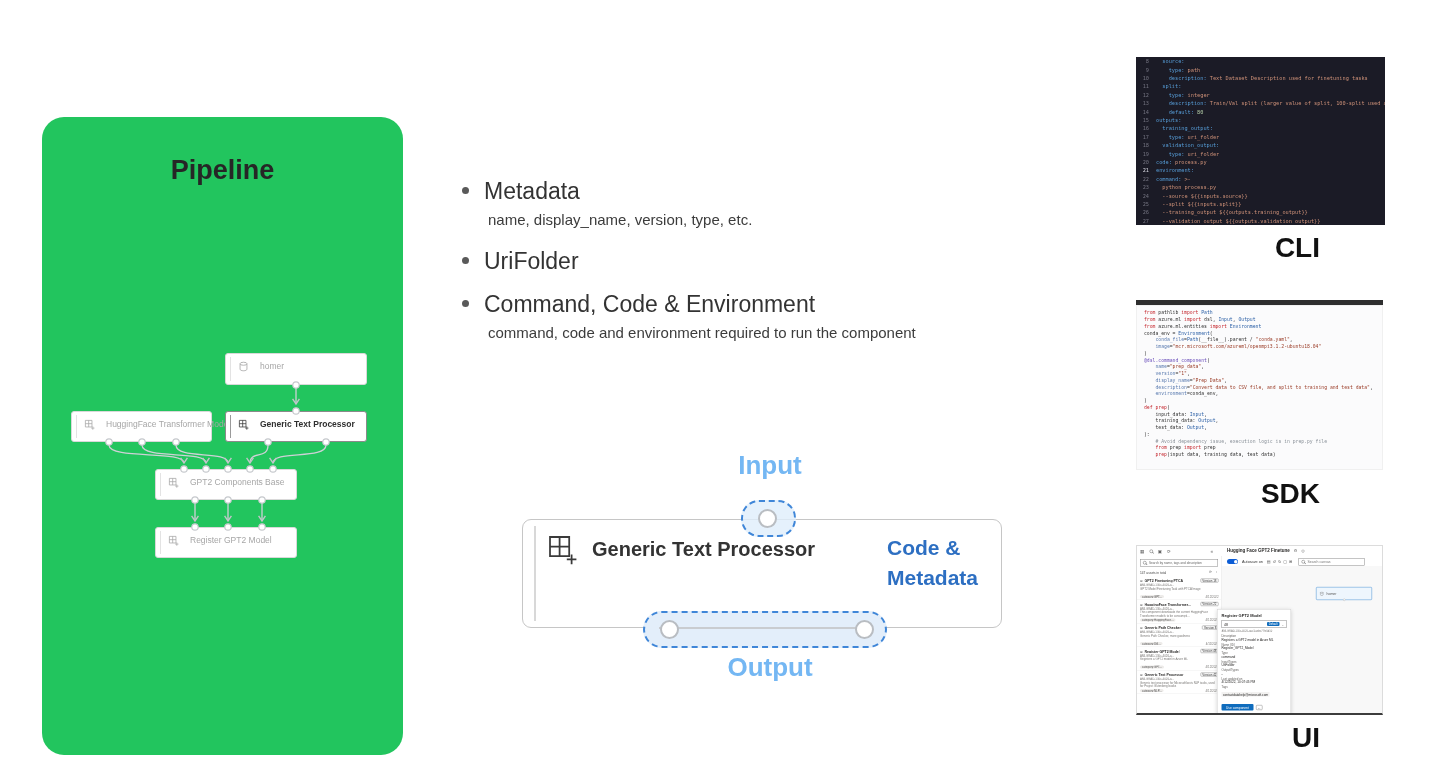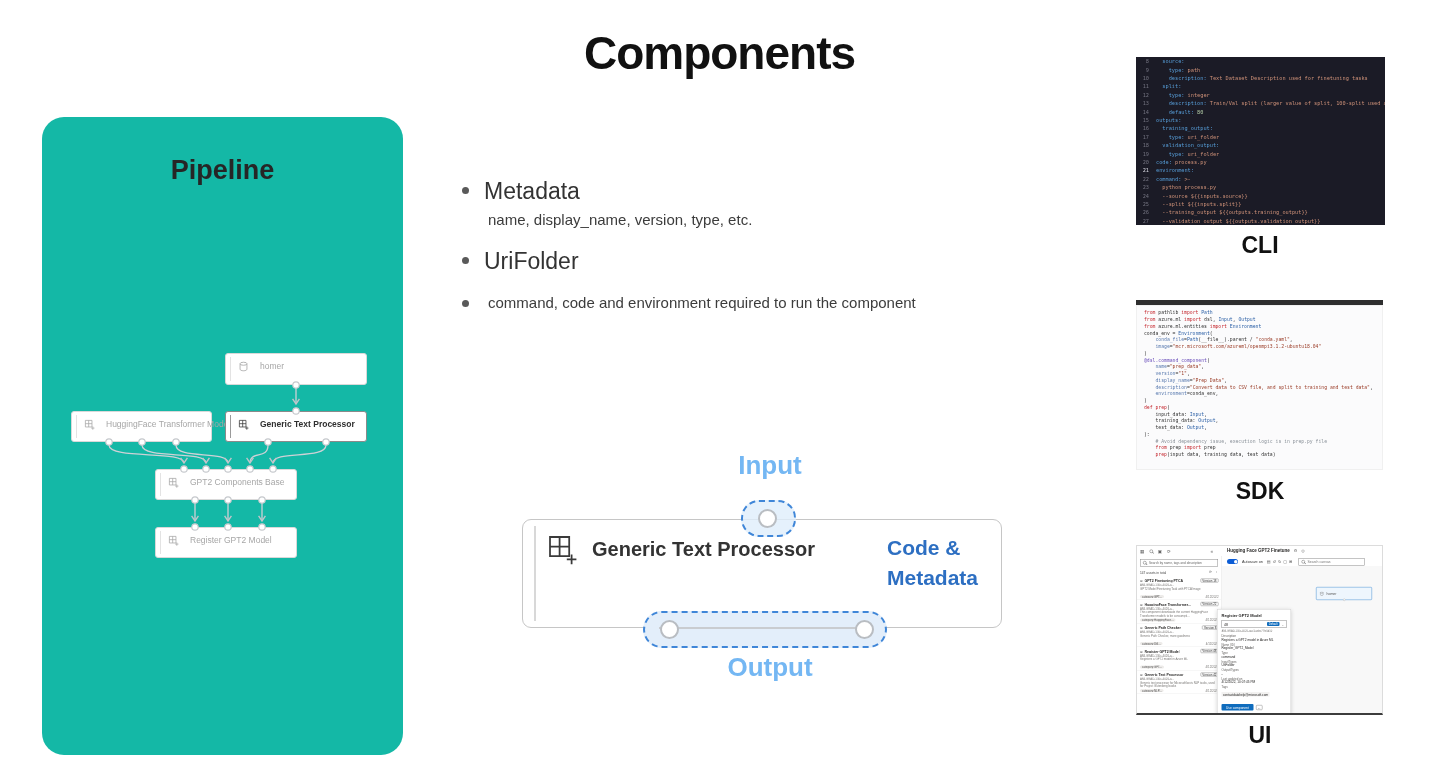--- a/index.html
+++ b/index.html
@@ -4,21 +4,21 @@
 <style>
   html,body{margin:0;padding:0;background:#fff;}
   #slide{position:relative;width:1439px;height:778px;background:#fff;overflow:hidden;
          font-family:"Liberation Sans",sans-serif;color:#222;}
   .abs{position:absolute;}
 
   
   #title{left:0;right:0;top:26px;text-align:center;font-size:46px;font-weight:700;color:#111;letter-spacing:-1px;}
 
   
-  #pipeline-panel{left:42px;top:117px;width:361px;height:638px;background:#14b8a6;border-radius:22px;}
+  #pipeline-panel{left:42px;top:117px;width:361px;height:638px;background:#22c55e;border-radius:22px;}
   #pipeline-title{left:0;right:0;top:38px;text-align:center;font-size:27px;font-weight:700;color:#262626;}
   .pnode{position:absolute;background:#fff;border:1px solid #d9d9d9;border-radius:3px;
          display:flex;align-items:flex-start;gap:6px;padding:6px 0 0 7px;box-sizing:border-box;z-index:1;}
   .pnode .bar{position:absolute;left:4px;top:3px;bottom:3px;width:1px;background:#e3e3e3;}
   .pnode .nlabel{font-size:8.5px;color:#a6a6a6;white-space:nowrap;padding-left:5px;line-height:10px;padding-top:1px;}
   .pnode.selected{border-color:#8a8a8a;}
   .pnode.selected .nlabel{color:#2f2f2f;font-weight:700;}
   .pnode.selected .bar{background:#9a9a9a;}
   .pnode svg{flex:0 0 auto;margin-left:5px;}
   #pipe-edges{left:0;top:0;z-index:2;pointer-events:none;}
@@ -38,21 +38,21 @@
   #cd-title{left:592px;top:538px;font-size:20px;font-weight:700;color:#333;}
   #cd-icon{left:546px;top:533px;}
   #cd-side{left:887px;top:533px;font-size:21px;font-weight:700;color:#2d6fc2;line-height:30px;}
   .dashed{position:absolute;border:2.6px dashed #3f86d8;box-sizing:border-box;}
   #cd-top-dash{left:741px;top:500px;width:55px;height:37px;border-radius:18px;background:rgba(223,238,251,.8);z-index:3;}
   #cd-bot-dash{left:643px;top:611px;width:244px;height:37px;border-radius:18.5px;background:#e3eefa;z-index:3;}
   #cd-bot-dash .wire{position:absolute;left:14px;right:14px;top:14px;height:2px;background:#c9ccd0;}
   .port{position:absolute;width:19px;height:19px;border-radius:50%;background:#fff;border:2.5px solid #b9bdc2;box-sizing:border-box;z-index:4;}
 
   
-  .caption{font-size:23px;font-weight:700;color:#111;text-align:center;width:120px;}
+  .caption{font-size:28px;font-weight:700;color:#111;text-align:right;width:120px;}
   .shot{overflow:hidden;}
   .half{transform:scale(.5);transform-origin:0 0;}
 
   
   #cli-shot{left:1136px;top:57px;width:249px;height:168px;background:#1b1b26;}
   #cli-inner{width:498px;height:336px;font-family:"DejaVu Sans Mono",monospace;font-size:10.5px;line-height:16.8px;}
   .cli-line{display:flex;white-space:pre;}
   .cli-ln{width:26px;text-align:right;color:#72727f;flex:0 0 auto;padding-right:14px;}
   .cli-line.cur .cli-ln{color:#d7d7e0;}
   .tk-k{color:#569cd6;}
@@ -123,21 +123,20 @@
 
   #cli-caption{left:1200px;top:232px;}
   #sdk-caption{left:1200px;top:478px;}
   #ui-caption{left:1200px;top:722px;}
 </style>
 </head>
 <body>
 
 <div id="slide">
 
-  <div class="abs" id="title">Components</div>
 
   <div class="abs" id="pipeline-panel">
     <div class="abs" id="pipeline-title">Pipeline</div>
 
     <div class="pnode" style="left:183px;top:236px;width:142px;height:32px;">
       <span class="bar"></span>
       <svg width="11" height="11" viewBox="0 0 16 16" style="margin-top:1px;">
         <ellipse cx="8" cy="4" rx="5" ry="2.2" fill="none" stroke="#a6a6a6" stroke-width="1.2"></ellipse>
         <path d="M3 4v8c0 1.2 2.2 2.2 5 2.2s5-1 5-2.2V4" fill="none" stroke="#a6a6a6" stroke-width="1.2"></path>
       </svg>
@@ -230,20 +229,21 @@
     </div>
     <div class="bullet">
       <span class="dot"></span>
       <div>
         <h3>UriFolder</h3>
       </div>
     </div>
     <div class="bullet">
       <span class="dot"></span>
       <div>
+        <h3>Command, Code &amp; Environment</h3>
         <p>command, code and environment required to run the component</p>
       </div>
     </div>
   </div>
 
   <div class="abs" id="cd-input">Input</div>
 
   <div class="abs" id="cd-card">
     <span class="innerline"></span>
   </div>

